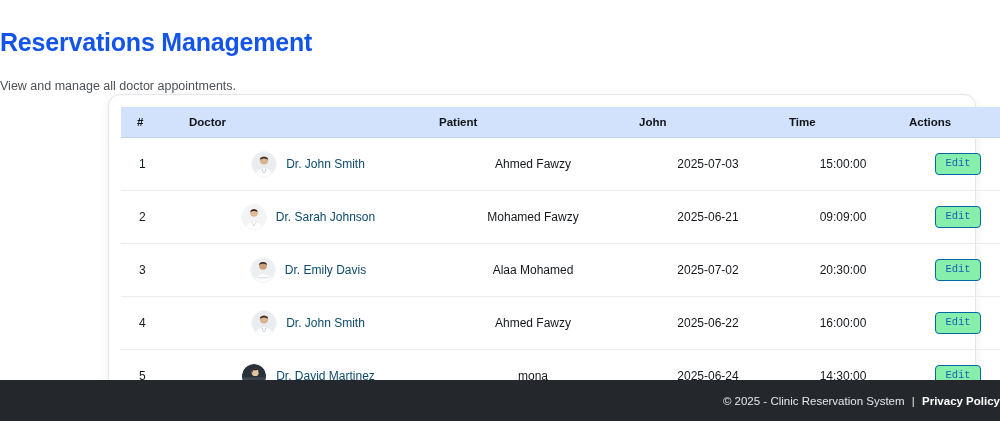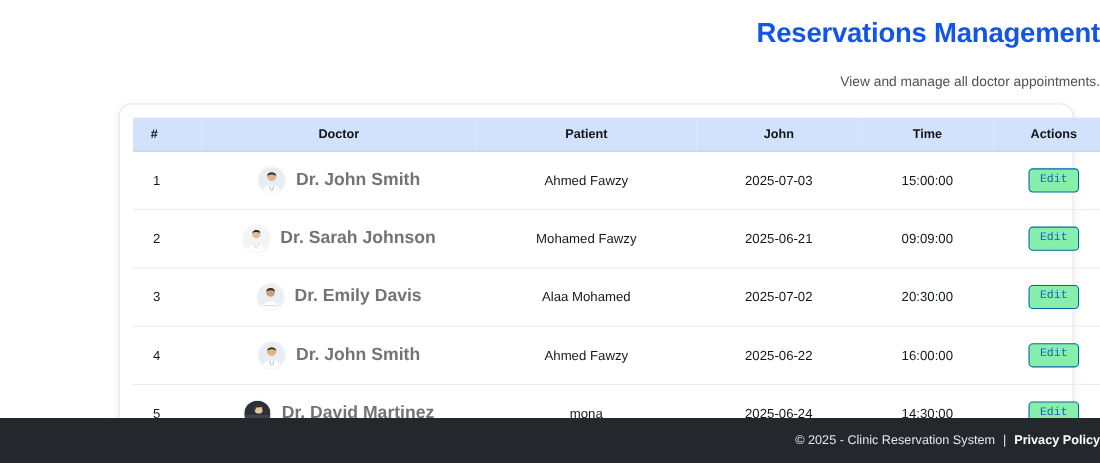--- a/index.html
+++ b/index.html
@@ -4,21 +4,21 @@
 <style>
   * { box-sizing: border-box; margin: 0; padding: 0; }
   html, body {
     width: 1000px; height: 421px;
     background: #ffffff;
     font-family: "Liberation Sans", sans-serif;
     overflow: hidden;
   }
   .page { position: relative; width: 1000px; height: 421px; background:#fff; }
 
-  .header-block { padding-top: 16px; text-align: right; }
+  .header-block { padding-top: 28px; text-align: left; }
   .page-title {
     font-size: 25px; font-weight: 700; color: #1355e8;
     letter-spacing: -0.2px; line-height: 1.15;
   }
   .page-subtitle {
     margin-top: 22px; font-size: 12.5px; color: #4c5258; font-weight: 400;
   }
 
   .card {
     position: absolute; left: 108px; top: 94px; width: 868px;
@@ -27,21 +27,21 @@
     border-radius: 12px;
     box-shadow: 0 3px 10px rgba(0,0,0,0.07);
     padding: 12px 12px 22px 12px;
   }
 
   table { width: 100%; border-collapse: collapse; table-layout: fixed; }
 
   thead th {
     background: #d2e1fc;
     font-size: 11.5px; font-weight: 700; color: #111418;
-    padding: 9px 6px; text-align: center;
+    padding: 9px 6px; text-align: left;
     border-bottom: 1px solid #c3d4ef;
   }
   thead th.col-num { text-align: left; padding-left: 16px; width: 62px; }
   thead th.col-doctor  { width: 250px; }
   thead th.col-patient { width: 200px; }
   thead th.col-date    { width: 150px; }
   thead th.col-time    { width: 120px; }
   thead th.col-actions { width: 110px; }
 
   tbody td {
@@ -52,21 +52,21 @@
   tbody tr:last-child td { border-bottom: 1px solid #ececee; }
   tbody td.col-num { text-align: left; padding-left: 18px; color:#16191d; }
 
   .doctor-cell { display: flex; align-items: center; justify-content: center; gap: 9px; }
   .avatar {
     width: 26px; height: 26px; border-radius: 50%;
     flex: 0 0 26px; overflow: hidden; position: relative;
     border: 1px solid rgba(0,0,0,0.05);
   }
   .avatar svg { display:block; width:100%; height:100%; }
-  .doctor-name { font-size: 16px; color:#737373; white-space: nowrap; font-weight: bold; }
+  .doctor-name { font-size: 12px; color:#0c4a6e; white-space: nowrap; }
 
   .edit-btn {
     display: inline-block; font-family: Liberation Mono, monospace;
     font-size: 10.5px; color: #1e5fb4; background: #86efac;
     border: 1px solid #0369a1; border-radius: 4px;
     padding: 3px 9px; cursor: pointer; line-height: 1.25;
   }
 
   .footer {
     position: absolute; left: 0; bottom: 0; width: 1000px; height: 41px;

